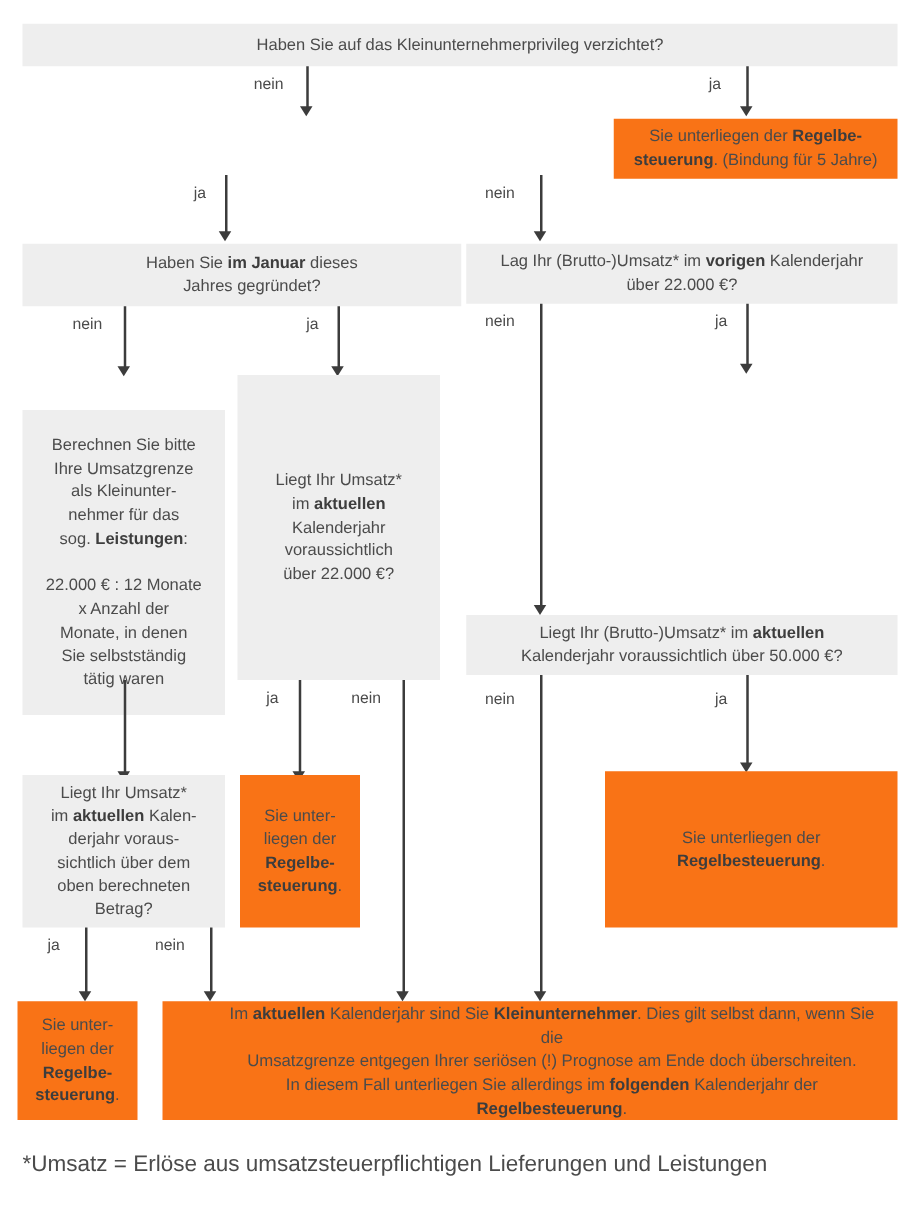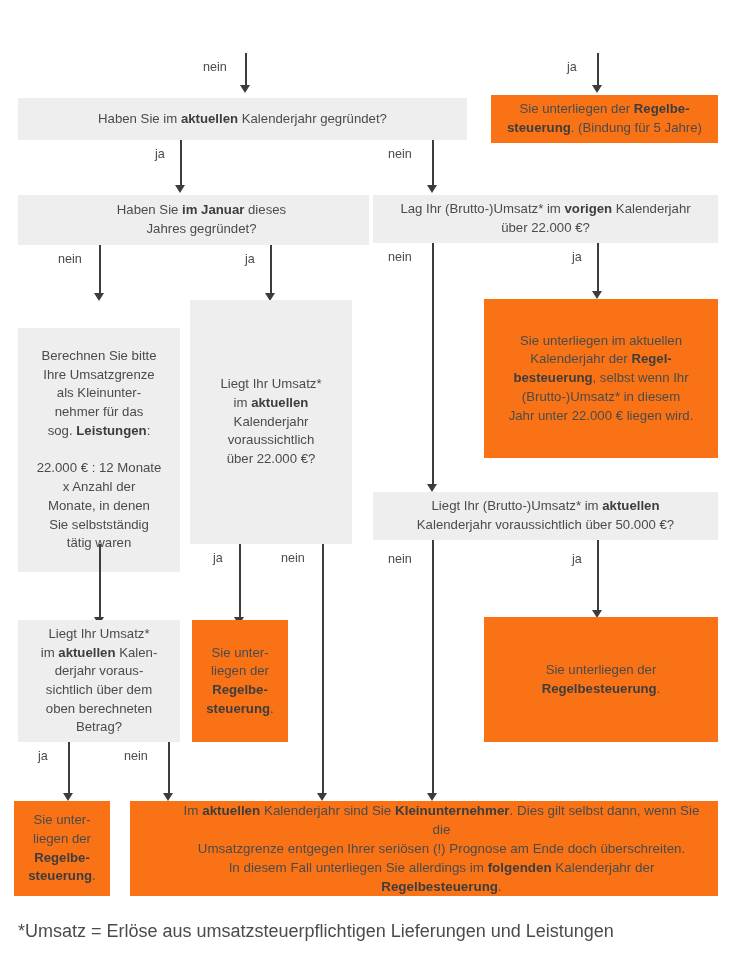--- a/index.html
+++ b/index.html
@@ -59,32 +59,32 @@
     font-size: 18px;
     color: #4b4b4b;
     white-space: nowrap;
   }
 </style>
 </head>
 <body>
 
 <div id="chart">
 
+  <div class="box grey" style="left:18px; top:19px; width:700px; height:34px;">
+    <span class="inner">Haben Sie auf das Kleinunternehmerprivileg verzichtet?</span>
+  </div>
 
   <div class="conn" style="left:245px; top:53px; height:33px;"></div>
   <div class="arrowhead" style="left:240.3px; top:85px;"></div>
   <div class="edge-label" style="left:203px; top:60px;">nein</div>
 
   <div class="conn" style="left:597px; top:53px; height:33px;"></div>
   <div class="arrowhead" style="left:592.3px; top:85px;"></div>
   <div class="edge-label" style="left:567px; top:60px;">ja</div>
 
-  <div class="box grey" style="left:18px; top:98px; width:449px; height:42px;">
-    <span class="inner">Haben Sie im <b>aktuellen</b> Kalenderjahr gegründet?</span>
-  </div>
 
   <div class="box yellow" style="left:491px; top:95px; width:227px; height:48px;">
     <span class="inner">Sie unterliegen der <b>Regelbe-</b><br><b>steuerung</b>. (Bindung für 5 Jahre)</span>
   </div>
 
   <div class="conn" style="left:180px; top:140px; height:46px;"></div>
   <div class="arrowhead" style="left:175.3px; top:185px;"></div>
   <div class="edge-label" style="left:155px; top:147px;">ja</div>
 
   <div class="conn" style="left:432px; top:140px; height:46px;"></div>
@@ -116,23 +116,20 @@
   <div class="edge-label" style="left:572px; top:250px;">ja</div>
 
   <div class="box grey" style="left:18px; top:300px; width:162px; height:244px;margin-top:28px;">
     <span class="inner">Berechnen Sie bitte<br>Ihre Umsatzgrenze<br>als Kleinunter-<br>nehmer für das<br>sog. <b>Leistungen</b>:<br><br>22.000 € : 12 Monate<br>x Anzahl der<br>Monate, in denen<br>Sie selbstständig<br>tätig waren</span>
   </div>
 
   <div class="box grey" style="left:190px; top:300px; width:162px; height:244px;">
     <span class="inner">Liegt Ihr Umsatz*<br>im <b>aktuellen</b><br>Kalenderjahr<br>voraussichtlich<br>über 22.000 €?</span>
   </div>
 
-  <div class="box yellow" style="left:484px; top:299px; width:234px; height:159px;">
-    <span class="inner">Sie unterliegen im aktuellen<br>Kalenderjahr der <b>Regel-</b><br><b>besteuerung</b>, selbst wenn Ihr<br>(Brutto-)Umsatz* in diesem<br>Jahr unter 22.000 € liegen wird.</span>
-  </div>
 
   <div class="conn" style="left:99px; top:544px; height:74px;"></div>
   <div class="arrowhead" style="left:94.3px; top:617px;"></div>
 
   <div class="conn" style="left:239px; top:544px; height:74px;"></div>
   <div class="arrowhead" style="left:234.3px; top:617px;"></div>
   <div class="edge-label" style="left:213px; top:551px;">ja</div>
 
   <div class="conn" style="left:322px; top:544px; height:250px;"></div>
   <div class="arrowhead" style="left:317.3px; top:793px;"></div>

